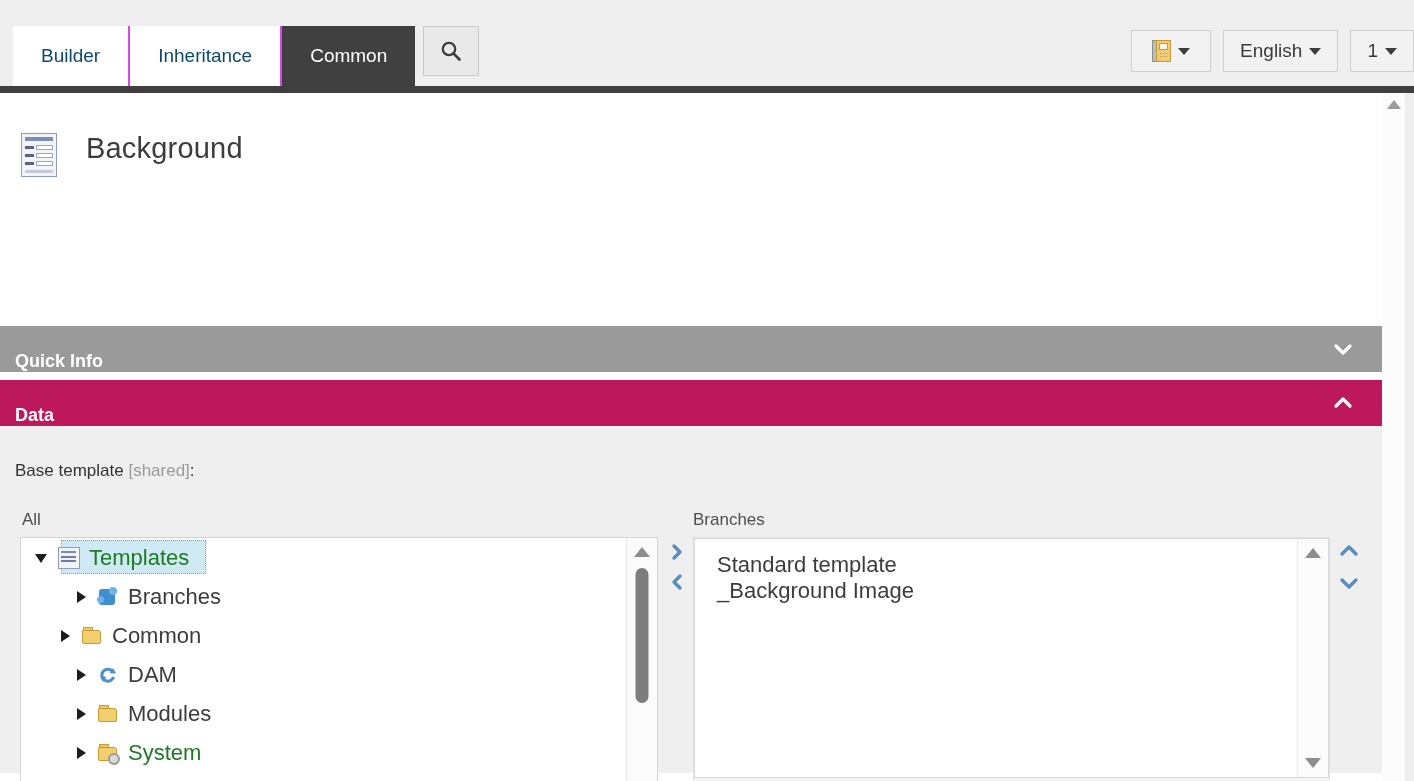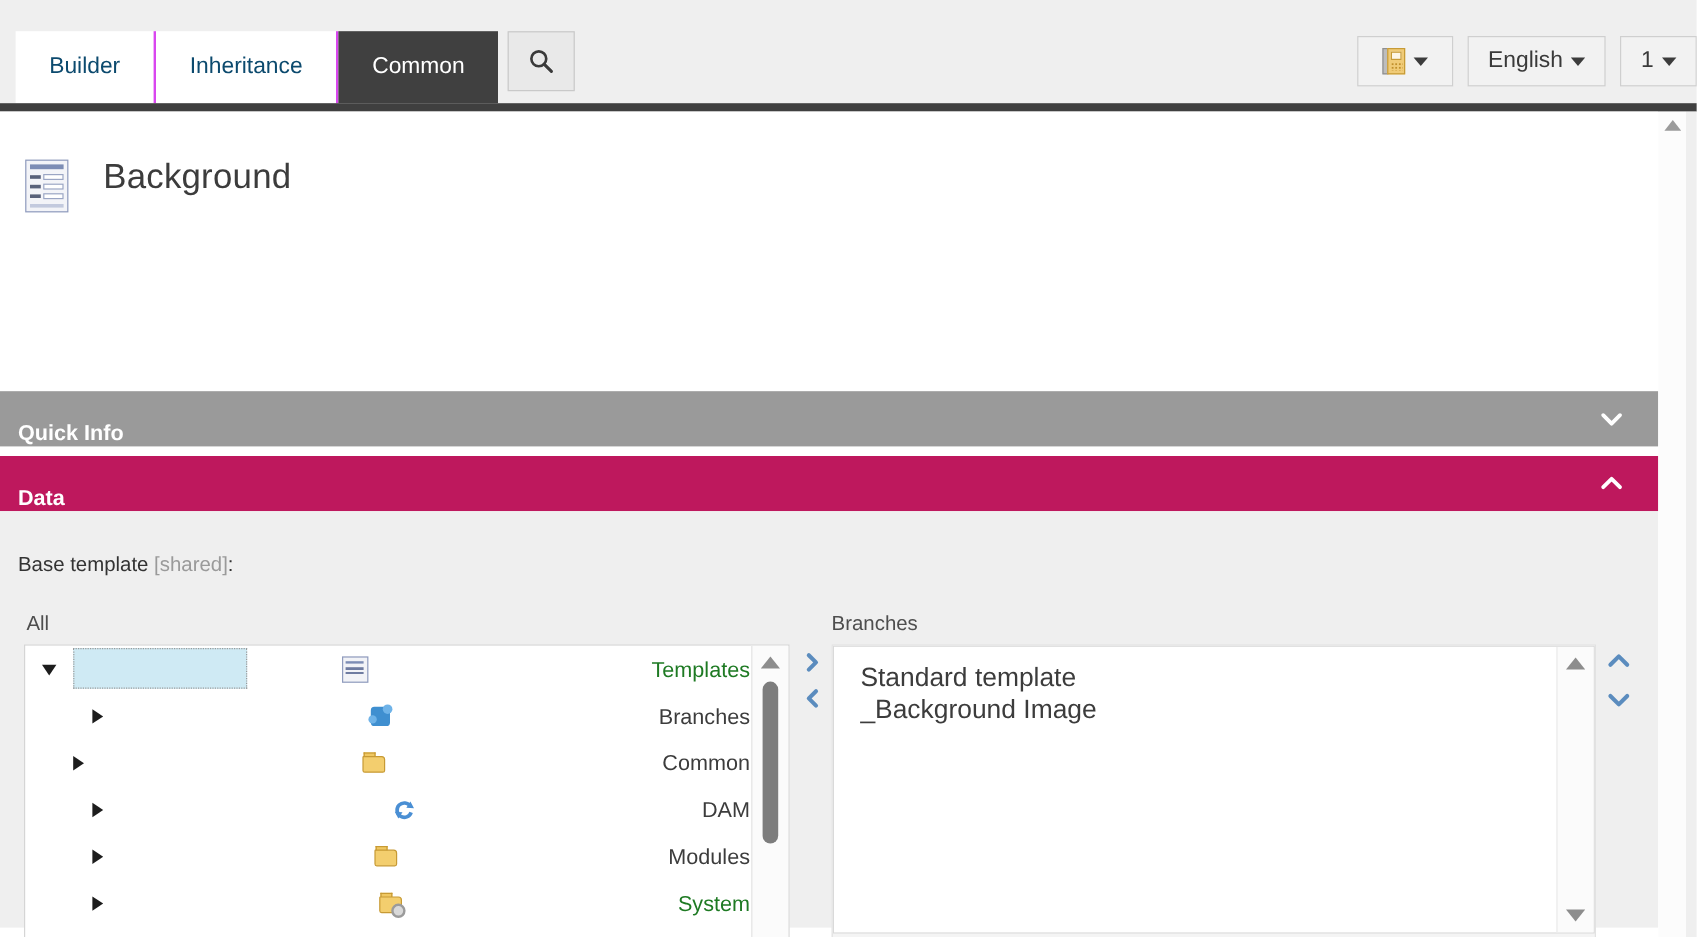--- a/index.html
+++ b/index.html
@@ -125,21 +125,21 @@
 
   
   .tree-box {
     position: absolute; left: 20px; top: 111px; width: 638px; height: 285px;
     background: #ffffff; border: 1px solid #d5d5d5; box-sizing: border-box;
     overflow: hidden;
   }
   .tree-inner { position: absolute; left: 0; top: 0; right: 32px; top: 0; }
   .tree-row {
     position: relative; display: flex; align-items: center; height: 39px;
-    font-size: 18px; color: #3c3c3c; cursor: pointer; white-space: nowrap; justify-content: space-between;
+    font-size: 22px; color: #3c3c3c; cursor: pointer; white-space: nowrap;
   }
   .tree-row .twisty {
     width: 0; height: 0; margin-right: 11px;
     border-top: 6px solid transparent; border-bottom: 6px solid transparent;
     border-left: 9px solid #1d1d1d;
   }
   .tree-row .twisty.open {
     border-left: 6px solid transparent; border-right: 6px solid transparent;
     border-top: 9px solid #1d1d1d; border-bottom: none;
     margin-right: 11px; margin-top: 2px;

